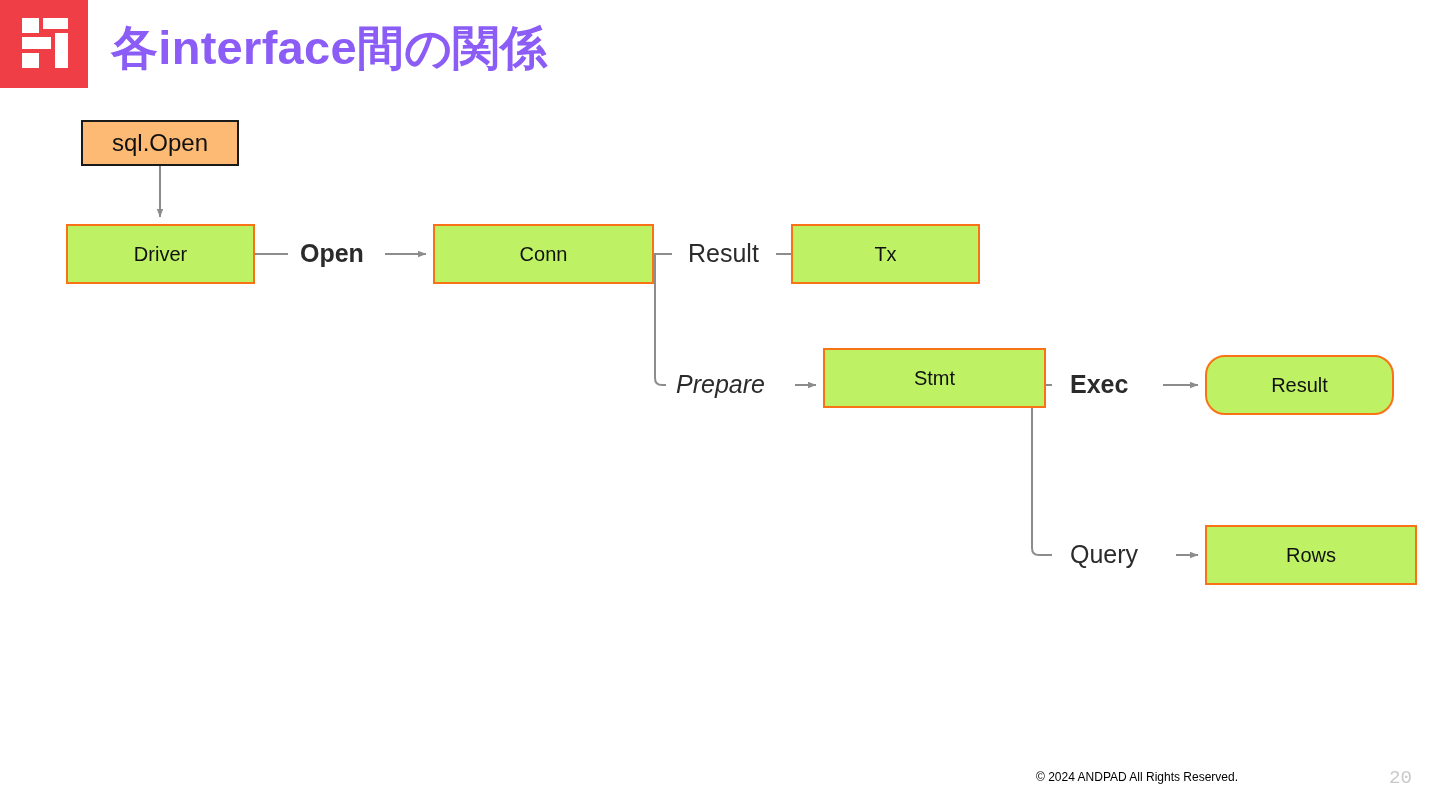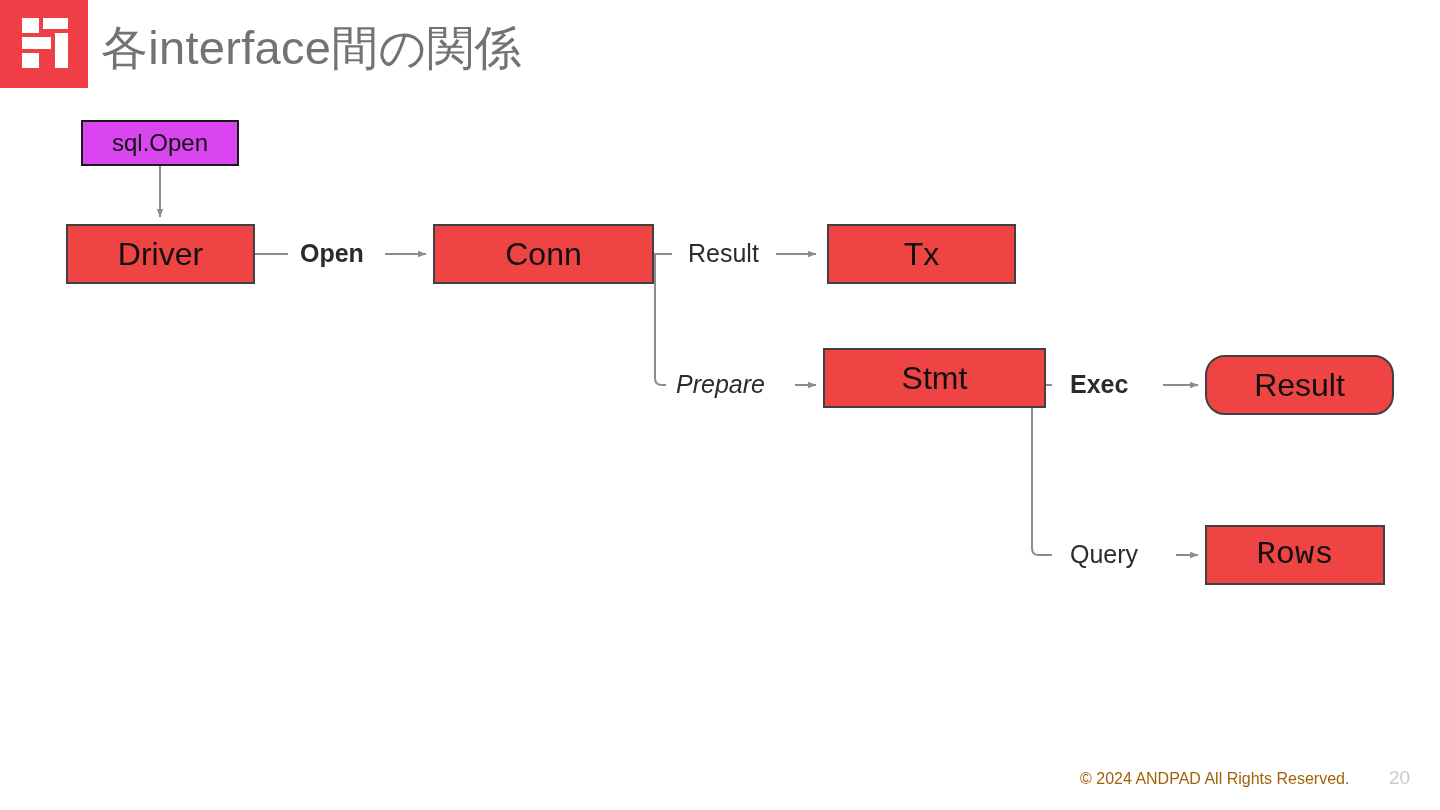--- a/index.html
+++ b/index.html
@@ -26,26 +26,26 @@
     background: #ef3e46;
   }
   #logo-mark svg {
     position: absolute;
     left: 22px;
     top: 18px;
   }
 
   #page-title {
     position: absolute;
-    left: 101px;
+    left: 111px;
     top: 16px;
     font-size: 47px;
     line-height: 64px;
-    font-weight: 400;
-    color: #737373;
+    font-weight: 700;
+    color: #8b5cf6;
     letter-spacing: 0.3px;
     white-space: nowrap;
   }
 
   
   #diagram {
     position: absolute;
     left: 0;
     top: 0;
     width: 1440px;
@@ -56,58 +56,58 @@
     left: 0;
     top: 0;
   }
 
   .node {
     position: absolute;
     box-sizing: border-box;
     display: flex;
     align-items: center;
     justify-content: center;
-    background: #ef4444;
-    border: 2px solid #404040;
+    background: #bef264;
+    border: 2px solid #f97316;
     color: #111111;
-    font-size: 32px;
+    font-size: 20px;
     line-height: 1;
     white-space: nowrap;
   }
   .node.entry {
-    background: #d946ef;
+    background: #fdba74;
     border: 2px solid #1a1a1a;
     font-size: 24px;
   }
 
   .edge-label {
     position: absolute;
     font-size: 25px;
     line-height: 1;
     color: #2b2b2b;
     white-space: nowrap;
   }
 
   
   #footer-copyright {
     position: absolute;
     left: 1036px;
     top: 770px;
-    font-size: 16px;
-    color: #a16207;
+    font-size: 12px;
+    color: #000000;
     white-space: nowrap;
-    margin-left: 44px;
   }
   #footer-page-number {
     position: absolute;
     left: 1389px;
     top: 767px;
     font-size: 19px;
     color: #c9c9c9;
     white-space: nowrap;
+    font-family: Liberation Mono, monospace;
   }
 </style>
 </head>
 <body>
 
 <div id="logo-mark">
   <svg width="46" height="50" viewBox="0 0 46 50">
     <rect x="0" y="0" width="17" height="15" fill="#ffffff"></rect>
     <rect x="21" y="0" width="25" height="11" fill="#ffffff"></rect>
     <rect x="0" y="19" width="29" height="12" fill="#ffffff"></rect>
@@ -167,27 +167,27 @@
       <line x1="1176" y1="555" x2="1198" y2="555" stroke="#8c8c8c" stroke-width="2" marker-end="url(#arrowhead)"></line>
     </g>
   </svg>
 
   <div class="node entry" style="left:81px;  top:120px; width:158px; height:46px;">sql.Open</div>
 
   <div class="node" style="left:66px;  top:224px; width:189px; height:60px;">Driver</div>
 
   <div class="node" style="left:433px; top:224px; width:221px; height:60px;">Conn</div>
 
-  <div class="node" style="left:827px; top:224px; width:189px; height:60px;">Tx</div>
+  <div class="node" style="left:791px; top:224px; width:189px; height:60px;">Tx</div>
 
   <div class="node" style="left:823px; top:348px; width:223px; height:60px;">Stmt</div>
 
   <div class="node" style="left:1205px; top:355px; width:189px; height:60px;border-radius:20px;">Result</div>
 
-  <div class="node" style="left:1205px; top:525px; width:180px; height:60px;font-family:Liberation Mono, monospace;">Rows</div>
+  <div class="node" style="left:1205px; top:525px; width:212px; height:60px;">Rows</div>
 
   <div class="edge-label" style="left:300px;  top:241px;font-weight:bold;">Open</div>
 
   <div class="edge-label" style="left:688px;  top:241px;">Result</div>
 
   <div class="edge-label" style="left:676px;  top:372px;font-style:italic;">Prepare</div>
 
   <div class="edge-label" style="left:1070px; top:372px;font-weight:bold;">Exec</div>
 
   <div class="edge-label" style="left:1070px; top:542px;">Query</div>

